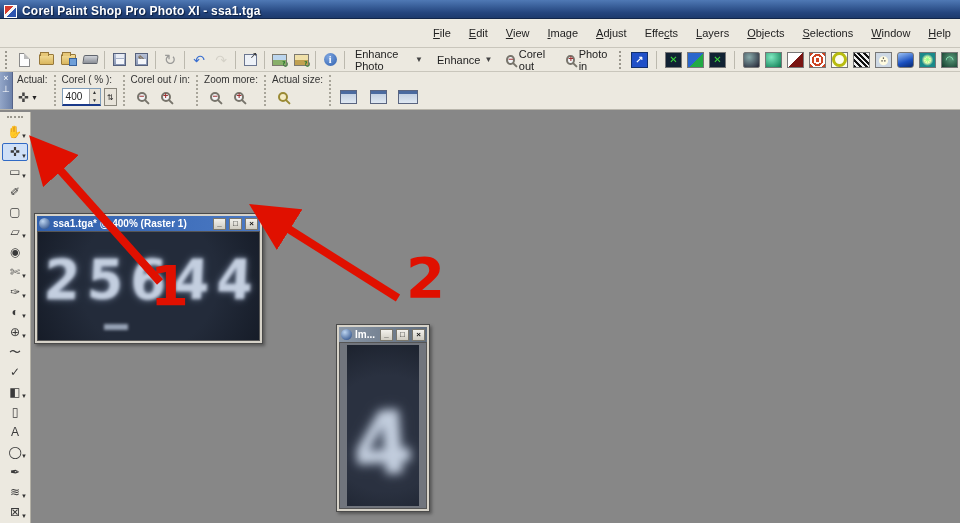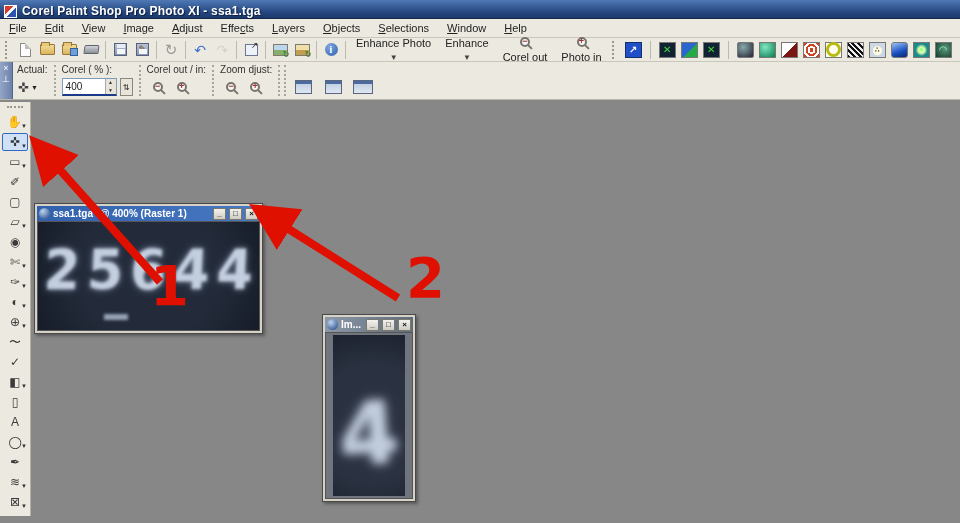--- a/index.html
+++ b/index.html
@@ -9,33 +9,33 @@
 
   
   .titlebar { height:19px; background:linear-gradient(#4f79b5,#24457e 70%,#1d3a6d);
     display:flex; align-items:flex-end; padding:0 4px; gap:5px; border-bottom:1px solid #12264a; }
   .app-ico { width:13px; height:13px; flex:0 0 auto;
     background:linear-gradient(135deg,#d33b2e 0 38%,#f5f5f5 38% 55%,#2d55b0 55%); border:1px solid #fff; }
   .titlebar .ttl { color:#fff; font-weight:bold; font-size:12px; letter-spacing:.2px;
     text-shadow:1px 1px 1px #0a1c3c; white-space:nowrap; }
 
   
-  .menubar { height:19px; background:#ece9e0; border-bottom:1px solid #c9c6bc;
-    display:flex; align-items:center; padding-left:0; }
+  .menubar { height:29px; background:#ece9e0; border-bottom:1px solid #c9c6bc;
+    display:flex; align-items:center; padding-left:14px;justify-content:flex-end; }
   .menu-item { padding:2px 9px; cursor:default; }
   .menu-item u { text-decoration:underline; }
 
   
   .toolbar { height:24px; background:#ece9e0; border-bottom:1px solid #c9c6bc;
     display:flex; align-items:center; padding:0 2px; }
   .grip { width:6px; height:18px; margin:0 3px; border-left:2px dotted #9a978d; }
   .tsep { width:1px; height:18px; background:#bcb9ae; margin:0 3px; }
   .tbtn { width:22px; height:21px; display:flex; align-items:center; justify-content:center;
     border:1px solid transparent; border-radius:2px; position:relative; }
-  .txtbtn { display:flex; align-items:center; gap:4px; padding:2px 6px; border:1px solid transparent; border-radius:2px;flex-direction:column; }
+  .txtbtn { display:flex; align-items:center; gap:4px; padding:2px 6px; border:1px solid transparent; border-radius:2px; }
   .txtbtn .dd { font-size:8px; color:#444; }
 
   
   .mi { display:inline-block; position:relative; }
   .ic-page { width:11px; height:14px; background:#fdfdfd; border:1px solid #8a8a8a; }
   .ic-page::after { content:""; position:absolute; right:-1px; top:-1px; border:3px solid;
     border-color:#ece9e0 #ece9e0 #bbb #bbb; }
   .ic-folder { width:15px; height:11px; background:linear-gradient(#f3dc96,#d9b65e); border:1px solid #97783a; border-radius:1px; }
   .ic-folder::before { content:""; position:absolute; top:-3px; left:0; width:7px; height:3px;
     background:#e7c878; border:1px solid #97783a; border-bottom:none; }
@@ -88,21 +88,21 @@
   .optbar { height:38px; background:#ece9e0; border-bottom:1px solid #b9b6ac; display:flex; align-items:stretch; }
   .opt-handle { width:13px; background:linear-gradient(90deg,#93a6c8,#6d82aa); display:flex; flex-direction:column;
     align-items:center; color:#fff; font-size:9px; padding-top:1px; gap:1px; border-right:1px solid #55648a; }
   .opt-group { display:flex; flex-direction:column; padding:2px 4px 1px; }
   .opt-label { font-size:10px; color:#333; white-space:nowrap; margin-bottom:1px; }
   .opt-controls { display:flex; align-items:center; gap:2px; flex:1; }
   .osep { border-left:2px dotted #a8a59a; margin:3px 2px; }
   .obtn { min-width:22px; height:20px; display:flex; align-items:center; justify-content:center;
     border:1px solid transparent; border-radius:2px; }
   .spin { display:flex; align-items:stretch; height:18px; border:1px solid #7f9db9; background:#fff; border-bottom:2px solid #1a3a8a; }
-  .spin .val { width:42px; padding:2px 3px 0; font-size:10px; }
+  .spin .val { width:26px; padding:2px 3px 0; font-size:10px; }
   .spin .arrows { width:11px; display:flex; flex-direction:column; border-left:1px solid #aaa; }
   .spin .arrows span { flex:1; font-size:5px; line-height:7px; text-align:center; background:#e8e4da; color:#333; }
   .slidebtn { width:13px; height:18px; border:1px solid #8a877d; background:#e8e4da; font-size:8px;
     display:flex; align-items:center; justify-content:center; margin-left:1px; }
   .winico { width:17px; height:14px; border:1px solid #5a6580; background:linear-gradient(#b9c8de,#dfe8f2); position:relative; }
   .winico::before { content:""; position:absolute; top:0; left:0; right:0; height:3px; background:#4a6aa0; }
 
   
   .workspace { position:relative; height:441px; background:#878787; overflow:hidden; }
 
@@ -296,35 +296,43 @@
           </span>
         <span class="obtn">
             <span class="mi mag">
               <span class="sign">+</span>
             </span>
           </span>
       </div>
     </div>
     <div class="osep"></div>
     <div class="opt-group">
-      <span class="opt-label">Zoom djust:</span>
+      <span class="opt-label">Zoom more:</span>
       <div class="opt-controls">
         <span class="obtn">
             <span class="mi mag">
               <span class="sign">−</span>
             </span>
           </span>
         <span class="obtn">
             <span class="mi mag">
               <span class="sign">+</span>
             </span>
           </span>
       </div>
     </div>
     <div class="osep"></div>
+    <div class="opt-group">
+      <span class="opt-label">Actual size:</span>
+      <div class="opt-controls">
+        <span class="obtn">
+            <span class="mi mag gold"></span>
+          </span>
+      </div>
+    </div>
     <div class="osep"></div>
     <div class="opt-group">
       <span class="opt-label">&nbsp;</span>
       <div class="opt-controls" style="gap:8px;">
         <span class="obtn">
             <span class="winico"></span>
           </span>
         <span class="obtn">
             <span class="winico"></span>
           </span>
@@ -420,21 +428,21 @@
         <span class="wbtn">_</span>
         <span class="wbtn">□</span>
         <span class="wbtn">×</span>
       </div>
       <div class="wcontent">
         <span class="digits">25644</span>
         <span class="dash"></span>
       </div>
     </div>
 
-    <div class="imgwin win2 inactive" style="left:322px; top:214px;">
+    <div class="imgwin win2 inactive" style="left:336px; top:214px;">
       <div class="wtitle">
         <span class="wico"></span>
         <span class="wtxt">Im...</span>
         <span class="wbtn">_</span>
         <span class="wbtn">□</span>
         <span class="wbtn">×</span>
       </div>
       <div class="wcontent">
         <div class="inner">
           <span class="bigdigit">4</span>

